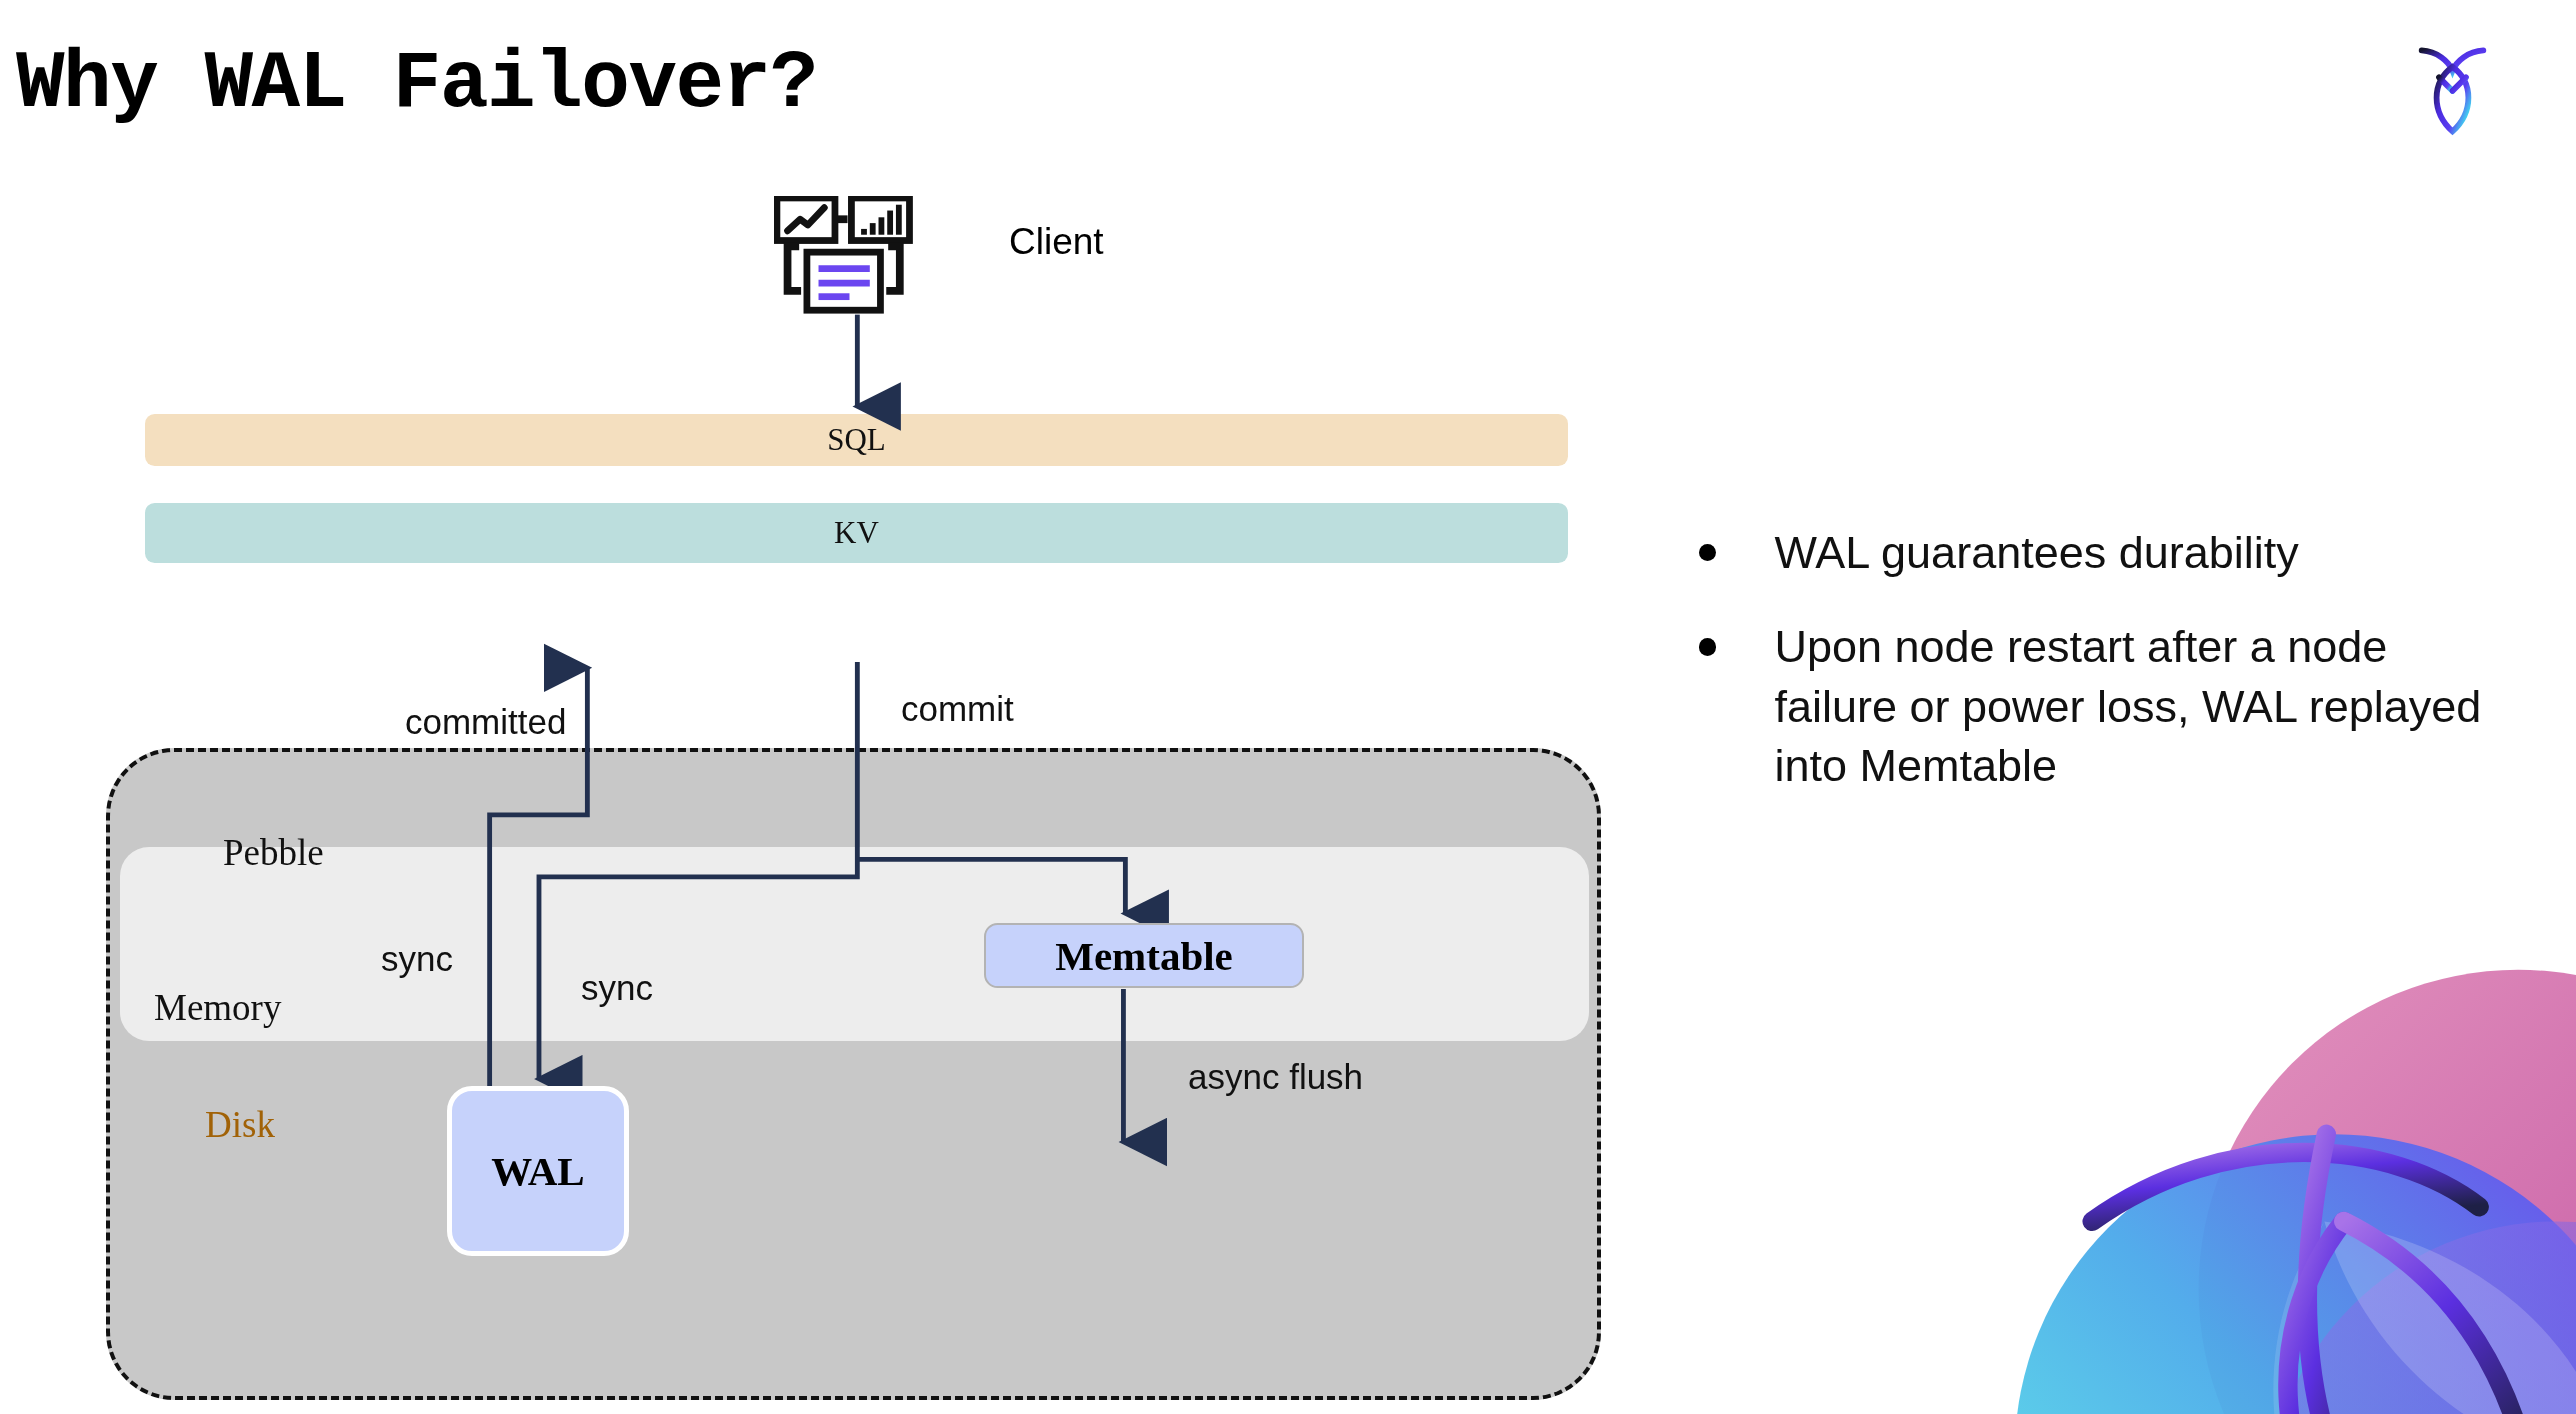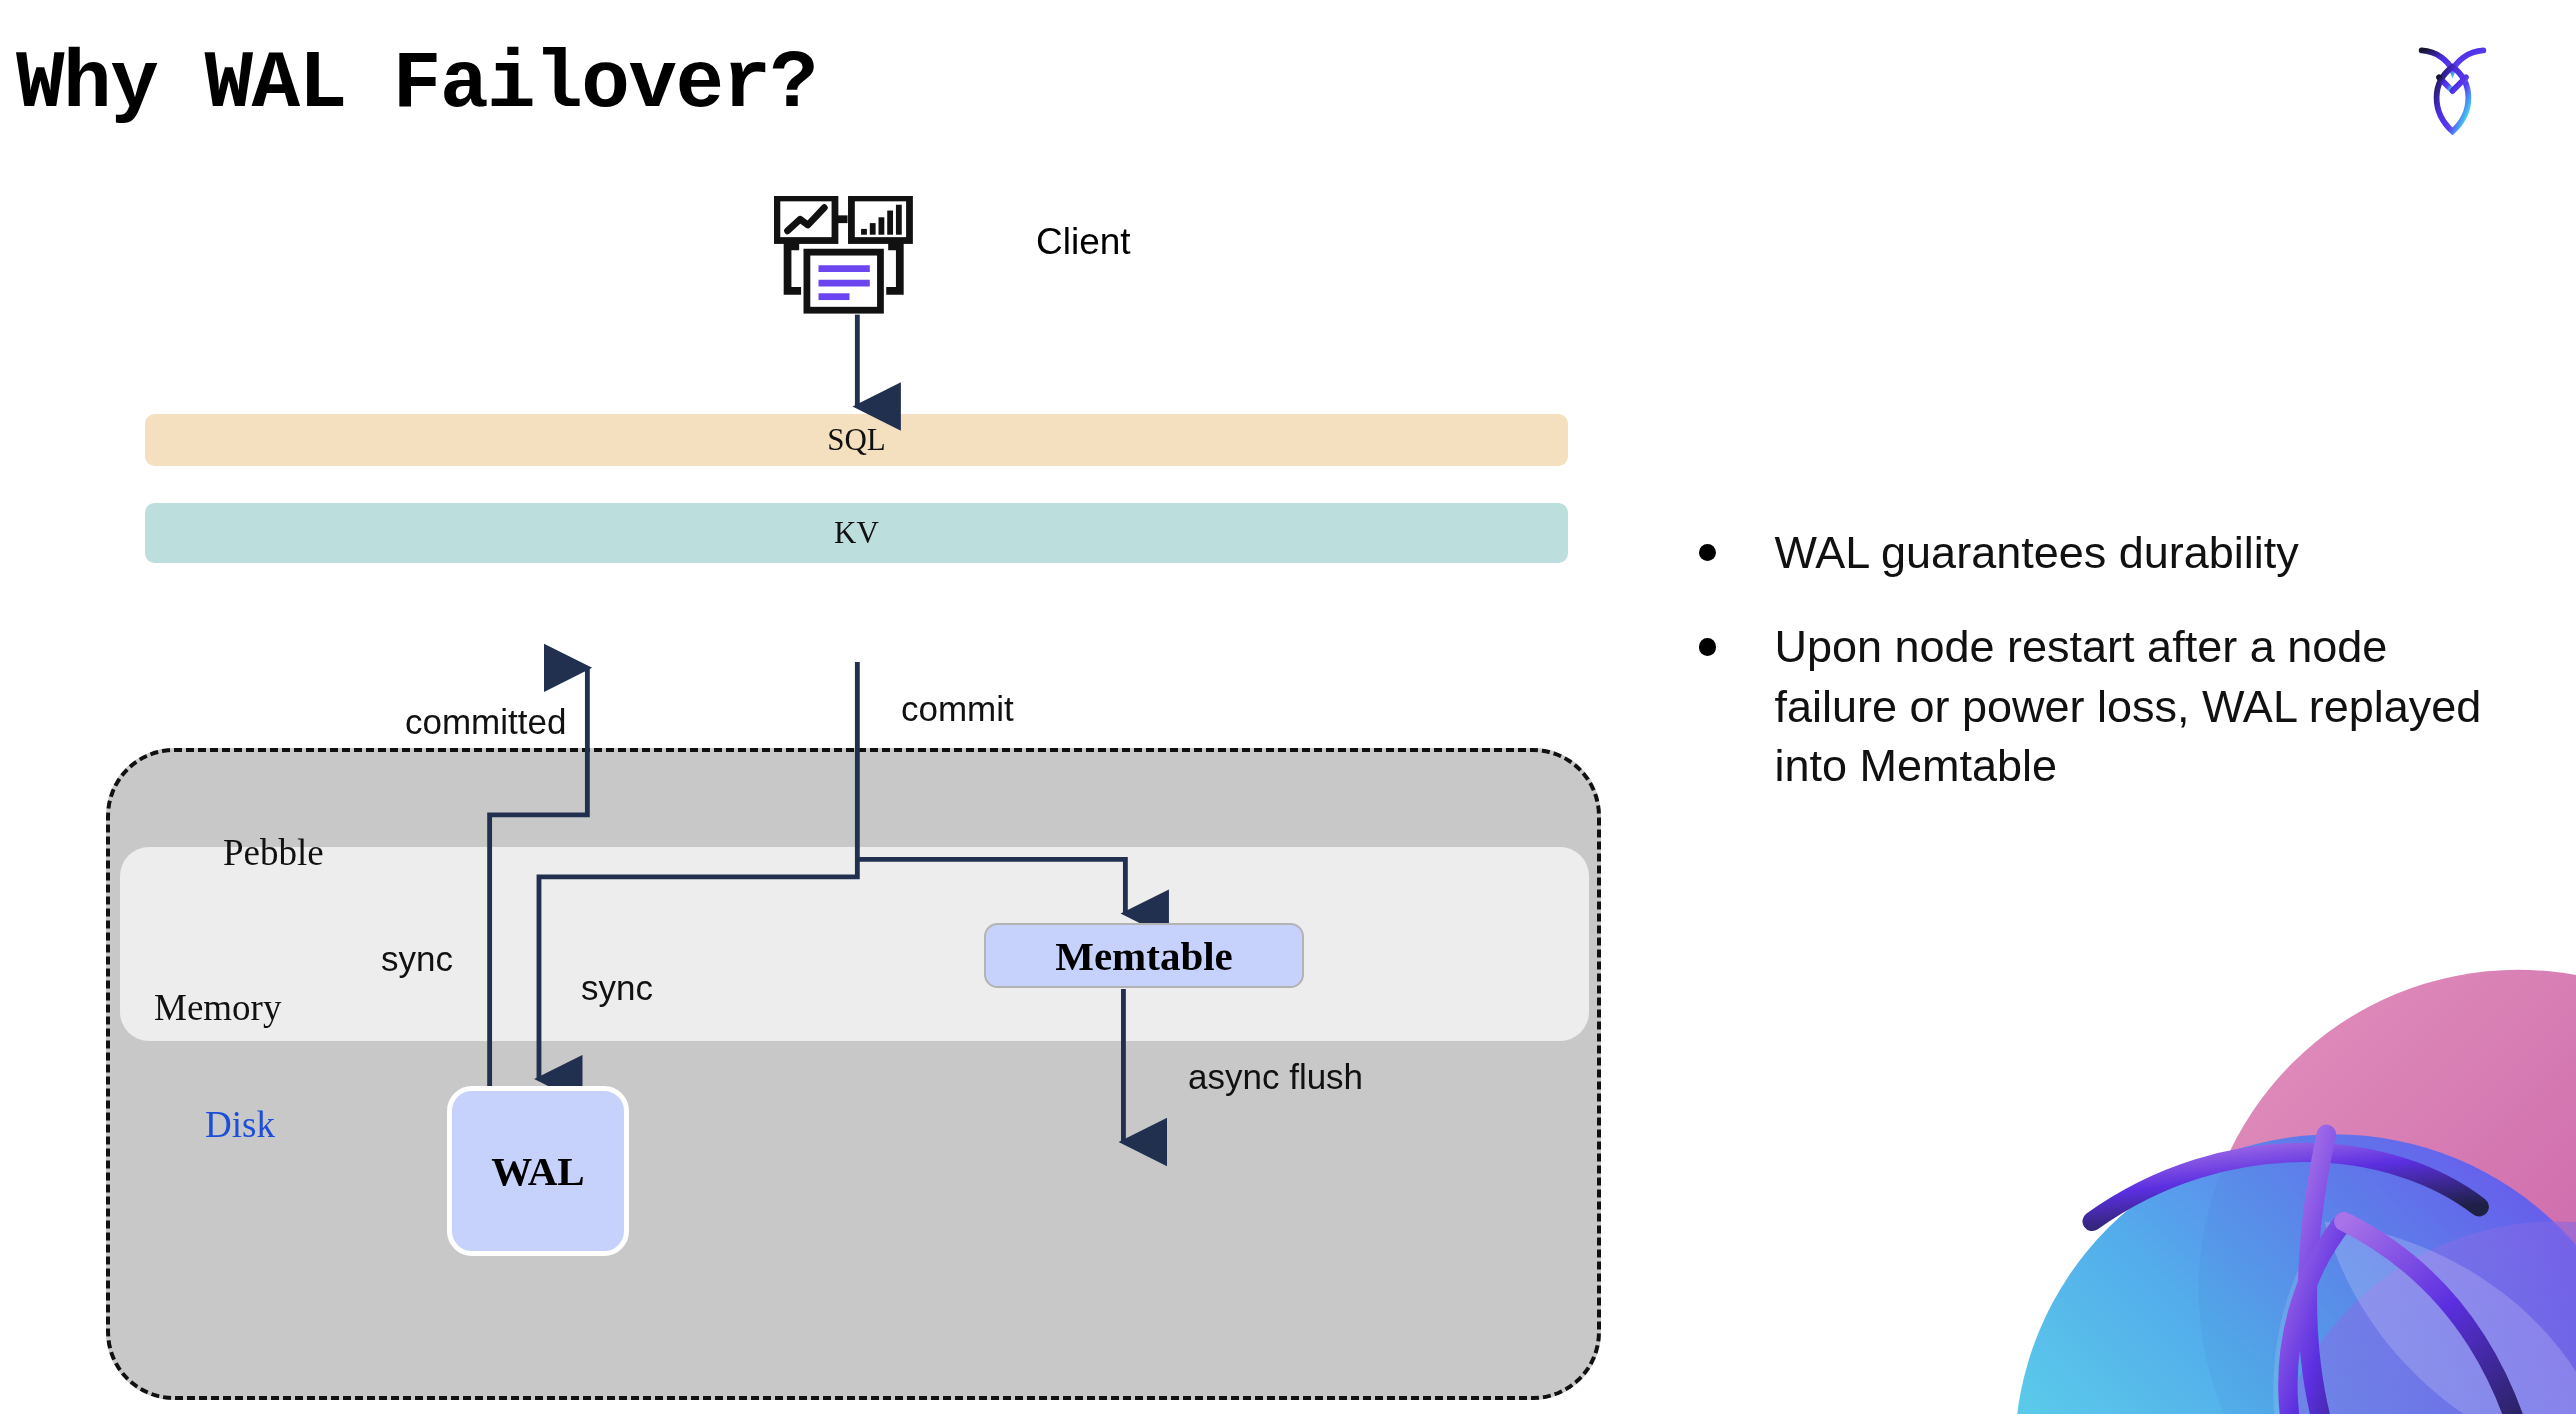--- a/index.html
+++ b/index.html
@@ -60,21 +60,21 @@
   
   .client-icon {
     position: absolute;
     left: 774px;
     top: 196px;
     width: 150px;
     height: 121px;
   }
   .label-client {
     position: absolute;
-    left: 1036px;
+    left: 1009px;
     top: 221px;
     font-size: 37px;
     color: #000;
     white-space: nowrap;
   }
 
   
   .layer-bar {
     position: absolute;
     left: 145px;
@@ -133,21 +133,21 @@
     font-size: 37px;
     color: #111;
     white-space: nowrap;
   }
   .label-disk {
     position: absolute;
     left: 205px;
     top: 1103px;
     font-family: "Liberation Serif", serif;
     font-size: 37px;
-    color: #1d4ed8;
+    color: #a16207;
     white-space: nowrap;
   }
 
   
   #connectors {
     position: absolute;
     left: 0;
     top: 0;
     width: 1645px;
     height: 1415px;

